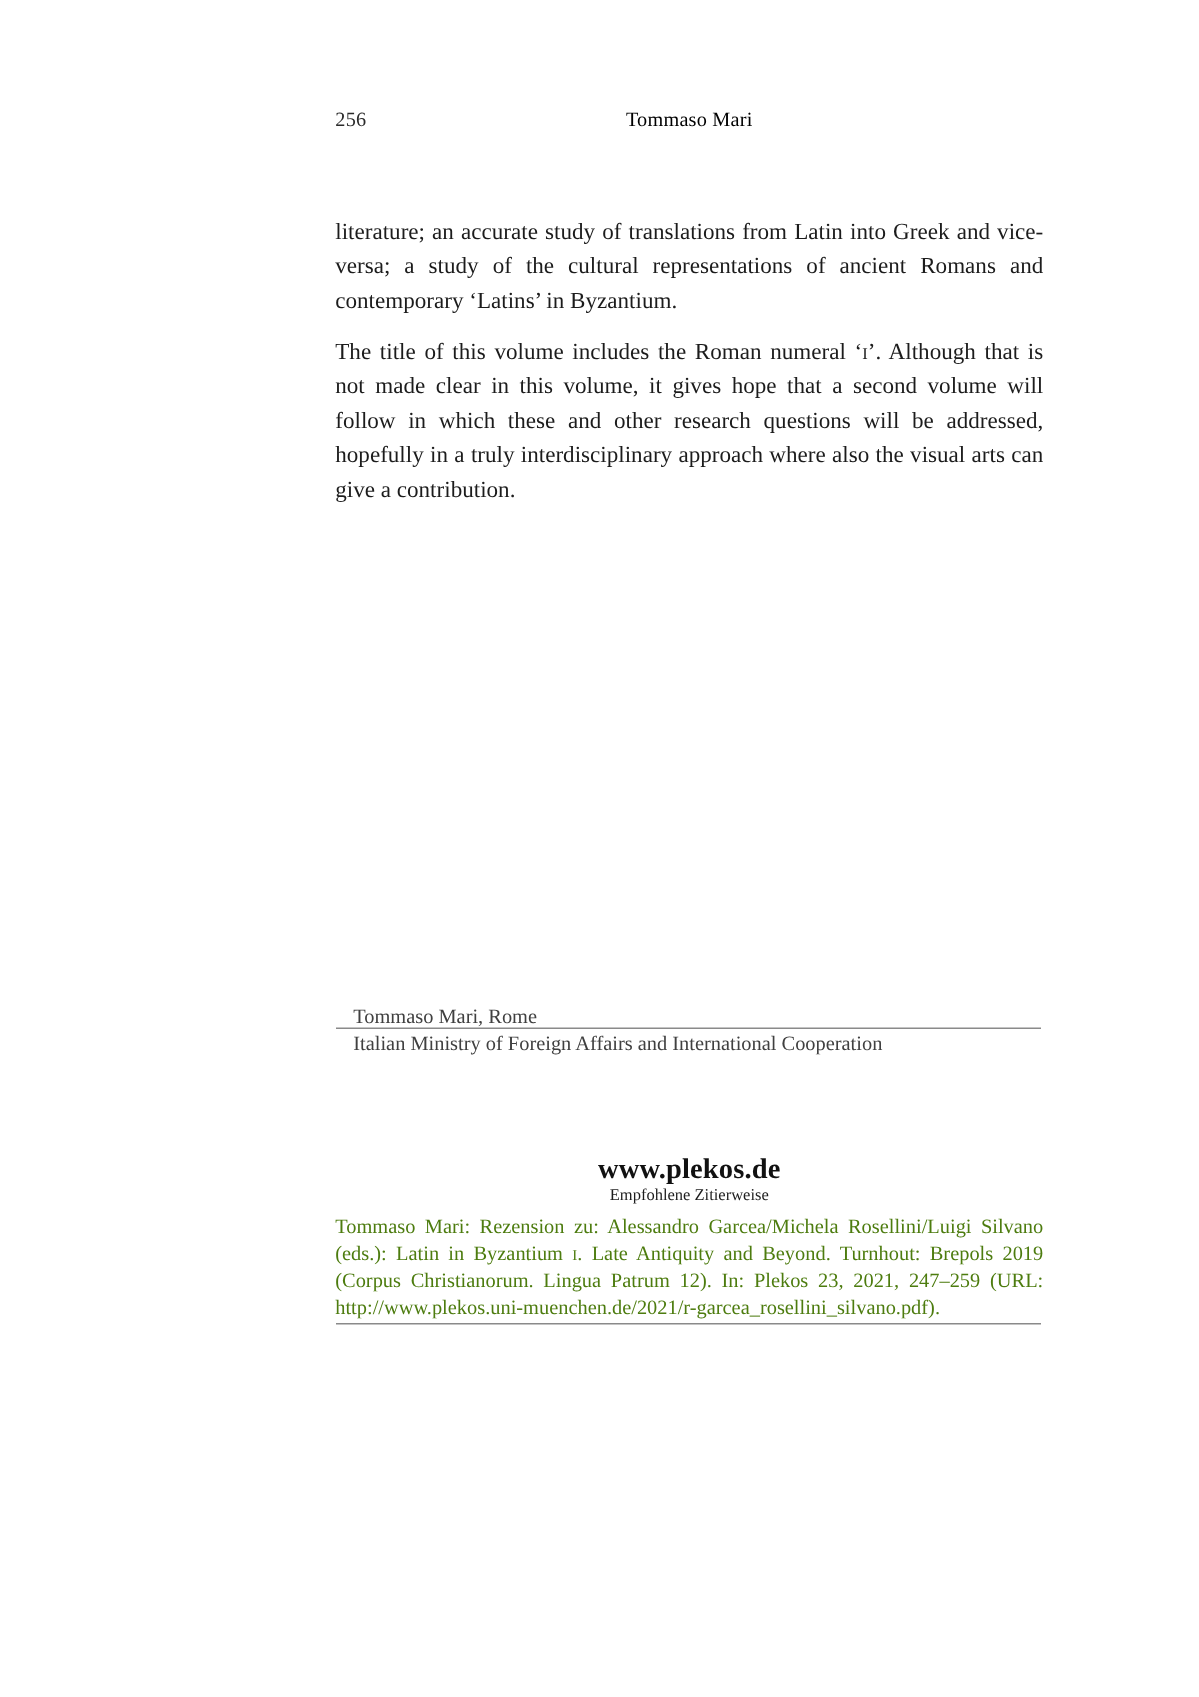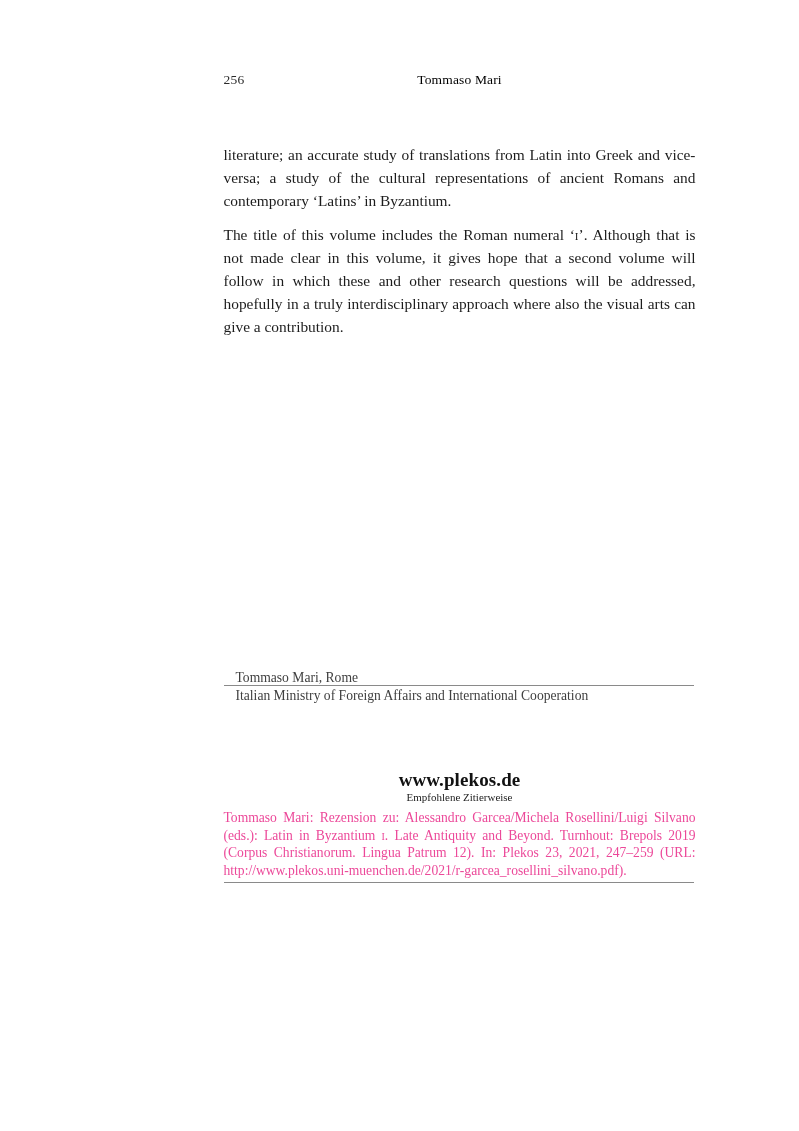--- a/index.html
+++ b/index.html
@@ -119,21 +119,21 @@
   }
   .citation {
     position: absolute;
     left: 165px;
     top: 809px;
     width: 472px;
     font-size: 13.6px;
     line-height: 17.6px;
     text-align: justify;
     text-justify: inter-word;
-    color: #ec4899;
+    color: #4d7c0f;
     hyphens: manual;
   }
 </style>
 </head>
 <body>
 
 <div class="page">
 
   <div class="running-head">
     <span class="folio">256</span>

